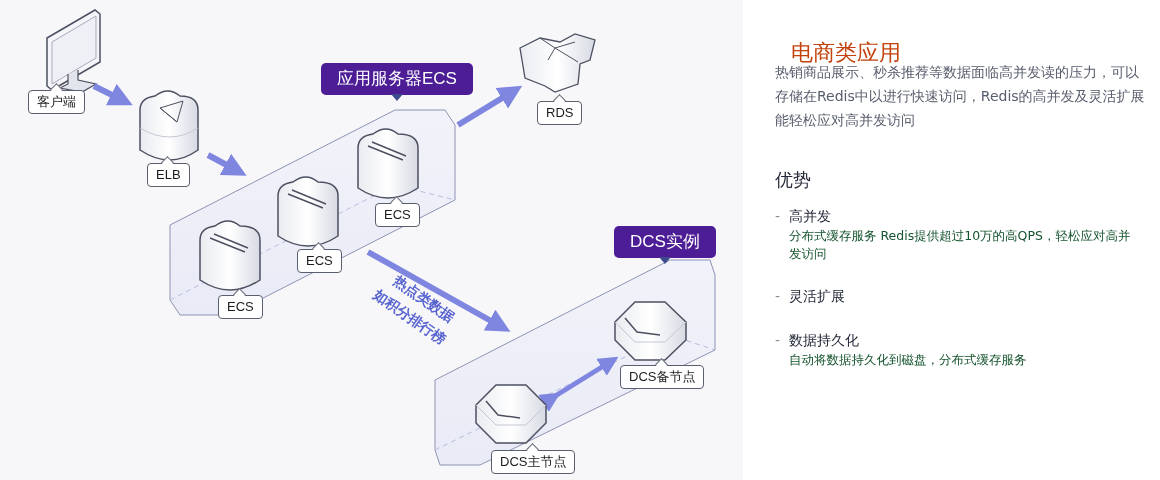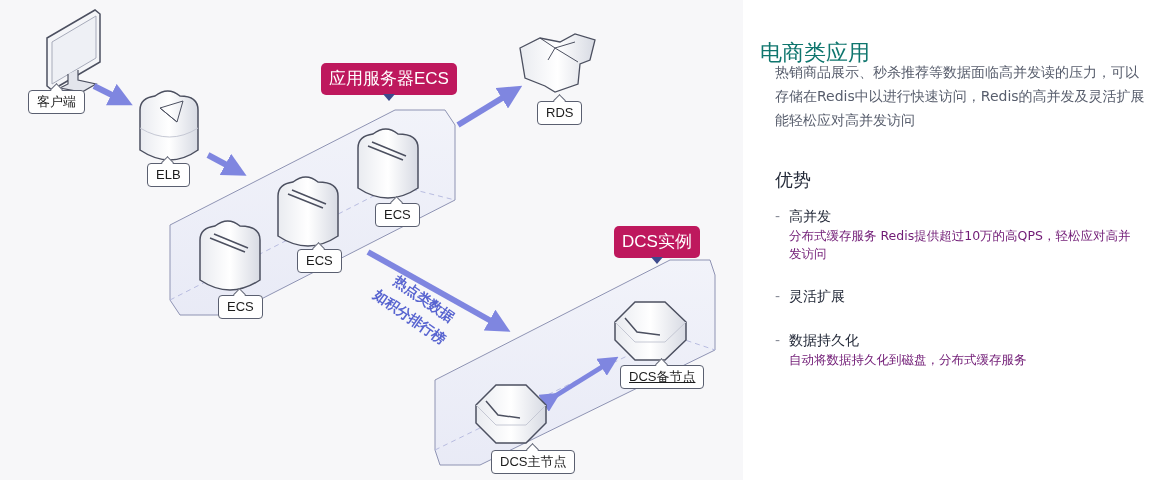--- a/index.html
+++ b/index.html
@@ -18,45 +18,45 @@
     font-size: 13px; line-height: 21px; color: #1c1c1c; text-align: center;
     font-family: "Liberation Sans", sans-serif; white-space: nowrap;
   }
   .label-box::before {
     content: ""; position: absolute; left: 50%; top: -6px; margin-left: -5px;
     width: 8px; height: 8px; background: #fff;
     border-left: 1.5px solid #5a5f70; border-top: 1.5px solid #5a5f70;
     transform: rotate(45deg);
   }
   .callout {
-    position: absolute; height: 32px; padding: 0 8px;
-    background: #be185d; border-radius: 5px; color: #fff;
+    position: absolute; height: 32px; padding: 0 16px;
+    background: #4c1d95; border-radius: 5px; color: #fff;
     font-size: 17px; line-height: 32px; white-space: nowrap;
     font-family: "Liberation Sans", sans-serif;
   }
   .callout::after {
     content: ""; position: absolute; left: 50%; bottom: -6px; margin-left: -6px;
     border-left: 6px solid transparent; border-right: 6px solid transparent;
     border-top: 7px solid #3d4a8d;
   }
   .rot-text {
     position: absolute; color: #5864d0; font-size: 14px; line-height: 17px;
     transform-origin: 0 0; transform: rotate(35deg); white-space: nowrap;
     font-weight: bold;
   }
 
   .info-panel { position: absolute; left: 743px; top: 0; width: 417px; height: 480px; }
-  .title { position: absolute; left: 17px; top: 38px; font-size: 22px; color: #0f766e; }
+  .title { position: absolute; left: 48px; top: 38px; font-size: 22px; color: #c2410c; }
   .desc { position: absolute; left: 32px; top: 60px; width: 370px; font-size: 14px; line-height: 24px; color: #575d6c; }
   .adv-title { position: absolute; left: 32px; top: 168px; font-size: 18px; color: #252b3a; }
   .adv-list { position: absolute; left: 32px; top: 205px; width: 380px; }
   .adv-item { margin-bottom: 22px; }
   .adv-head { font-size: 14px; line-height: 22px; color: #252b3a; display: flex; }
   .adv-dash { width: 14px; color: #8a8e99; }
-  .adv-desc { margin-left: 14px; font-size: 12.5px; line-height: 18px; color: #701a75; width: 345px; }
+  .adv-desc { margin-left: 14px; font-size: 12.5px; line-height: 18px; color: #14532d; width: 345px; }
 </style>
 </head>
 <body>
 
 <div class="diagram-panel">
   <svg viewBox="0 0 743 480">
     <defs>
       <linearGradient id="devGrad" x1="0" y1="0" x2="1" y2="0">
         <stop offset="0" stop-color="#e9ebf0"></stop>
         <stop offset="0.5" stop-color="#ffffff"></stop>
@@ -134,21 +134,21 @@
   <div class="label-box" style="left:28px;top:90px;">客户端</div>
   <div class="label-box" style="left:147px;top:163px;">ELB</div>
   <div class="callout" style="left:321px;top:63px;">应用服务器ECS</div>
   <div class="label-box" style="left:218px;top:295px;">ECS</div>
   <div class="label-box" style="left:297px;top:249px;">ECS</div>
   <div class="label-box" style="left:375px;top:203px;">ECS</div>
   <div class="label-box" style="left:537px;top:101px;">RDS</div>
   <div class="rot-text" style="left:400px;top:272px;">热点类数据</div>
   <div class="rot-text" style="left:380px;top:286px;">如积分排行榜</div>
   <div class="callout" style="left:614px;top:226px;">DCS实例</div>
-  <div class="label-box" style="left:620px;top:365px;text-decoration:underline;">DCS备节点</div>
+  <div class="label-box" style="left:620px;top:365px;">DCS备节点</div>
   <div class="label-box" style="left:471px;top:450px;margin-left:20px;">DCS主节点</div>
 </div>
 
 <div class="info-panel">
   <div class="title">电商类应用</div>
   <div class="desc">热销商品展示、秒杀推荐等数据面临高并发读的压力，可以存储在Redis中以进行快速访问，Redis的高并发及灵活扩展能轻松应对高并发访问</div>
   <div class="adv-title">优势</div>
   <div class="adv-list">
     <div class="adv-item">
       <div class="adv-head">

